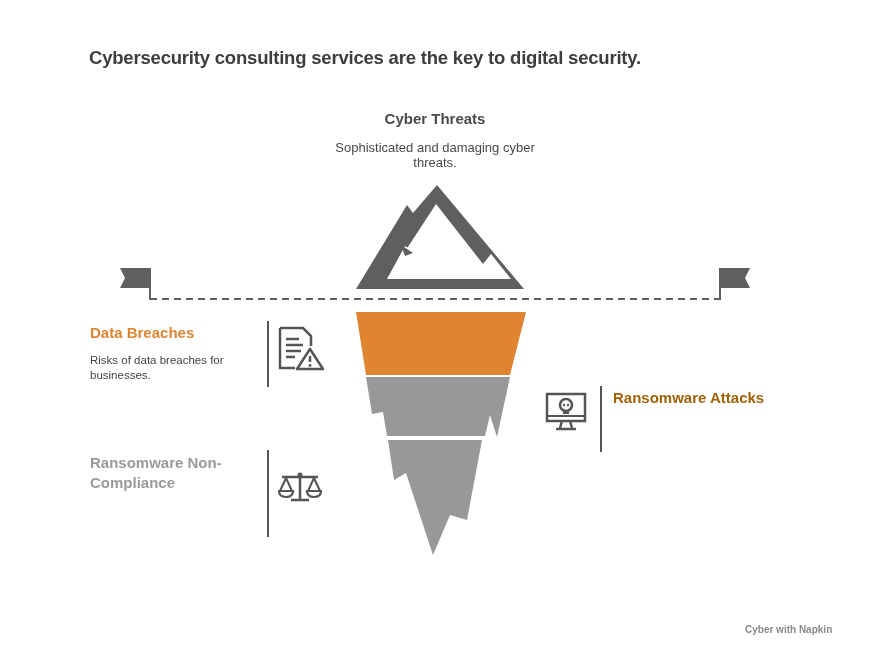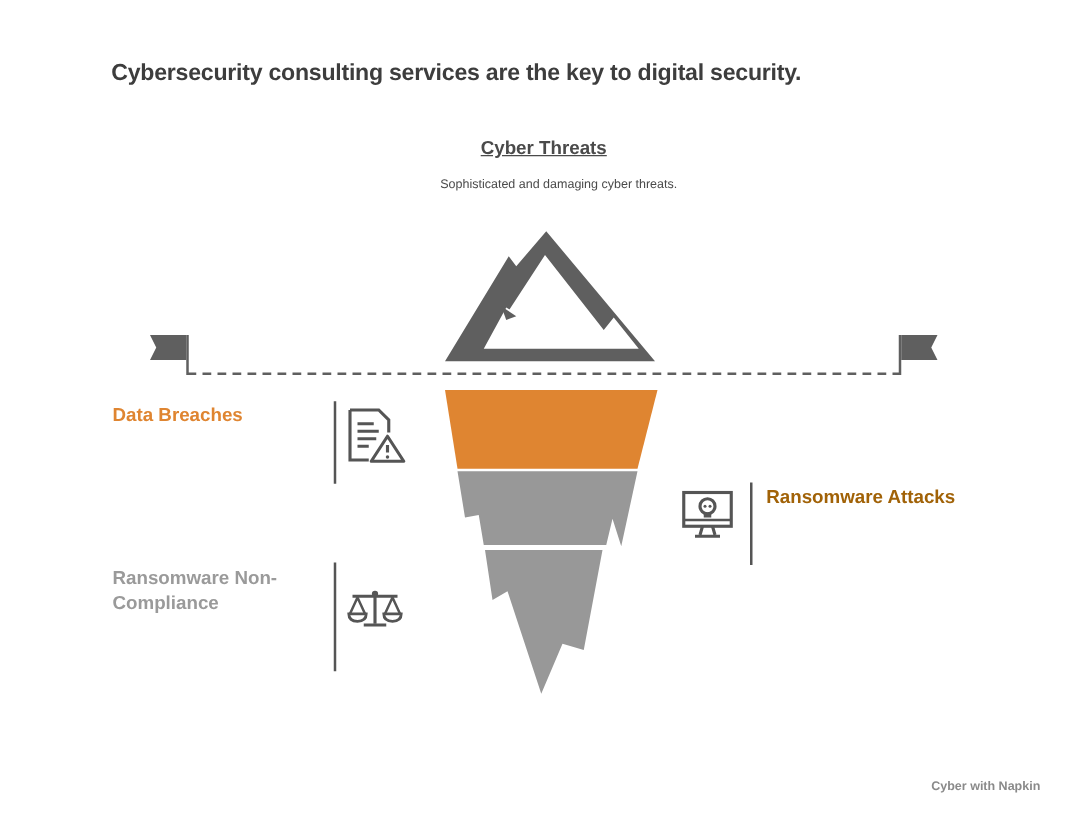--- a/index.html
+++ b/index.html
@@ -1,20 +1,20 @@
 <!DOCTYPE html>
 <html><head>
   <meta charset="utf-8">
   <style>
     html, body { margin: 0; padding: 0; background: #ffffff; }
     body { width: 870px; height: 655px; position: relative; overflow: hidden; font-family: "Liberation Sans", sans-serif; }
     .abs { position: absolute; }
     .title { left: 0; width: 730px; top: 47px; text-align: center; font-size: 18.5px; font-weight: bold; color: #3d3d3d; letter-spacing: -0.2px; }
-    .top-heading { left: 300px; width: 270px; top: 110px; text-align: center; font-size: 15px; font-weight: bold; color: #4a4a4a; text-decoration: underline; }
-    .top-desc { left: 332px; width: 230px; top: 140px; text-align: center; font-size: 10px; color: #4a4a4a; line-height: 15px; }
+    .top-heading { left: 300px; width: 270px; top: 110px; text-align: center; font-size: 15px; font-weight: bold; color: #4a4a4a; }
+    .top-desc { left: 320px; width: 230px; top: 140px; text-align: center; font-size: 13px; color: #4a4a4a; line-height: 15px; }
     .left-block { }
     .heading { font-size: 15px; font-weight: bold; line-height: 20px; }
     .desc { font-size: 11.5px; color: #444; line-height: 15px; }
     .vline { width: 2px; background: #555; }
     .footer { left: 745px; top: 624px; font-size: 10px; color: #8a8a8a; font-weight: bold; }
     svg { display: block; }
   </style>
 </head>
 <body>
 
@@ -42,20 +42,21 @@
 
   <path d="M356,312 L526,312 L510,375 L366,375 Z" fill="#df8531"></path>
 
   <path d="M366,377 L510,377 L497,437 L490,415 L485,436 L387,436 L383,412 L372,414 Z" fill="#989898"></path>
 
   <path d="M388,440 L482,440 L467,520 L450,515 L433,555 L406,473 L394,480 Z" fill="#989898"></path>
 </svg>
 
 <div class="abs left-block" style="left:90px;width:168px;top:323px;">
   <div class="heading" style="color:#df8531;">Data Breaches</div>
+  <div class="desc" style="margin-top:10px;">Risks of data breaches for businesses.</div>
 </div>
 <div class="abs vline" style="left:267px;top:321px;height:66px;"></div>
 <svg class="abs" style="left:277px;top:326px;" width="48" height="46">
   <path d="M3,2 L26,2 L34,10 L34,20" fill="none" stroke="#555" stroke-width="2.5"></path>
   <path d="M3,2 L3,42 L18,42" fill="none" stroke="#555" stroke-width="2.5"></path>
   <line x1="9" y1="13" x2="22" y2="13" stroke="#555" stroke-width="2.5"></line>
   <line x1="9" y1="19" x2="26" y2="19" stroke="#555" stroke-width="2.5"></line>
   <line x1="9" y1="25" x2="24" y2="25" stroke="#555" stroke-width="2.5"></line>
   <line x1="9" y1="31" x2="18" y2="31" stroke="#555" stroke-width="2.5"></line>
   <path d="M33,23 L46,43 L20,43 Z" fill="#fff" stroke="#555" stroke-width="2.5" stroke-linejoin="round"></path>

